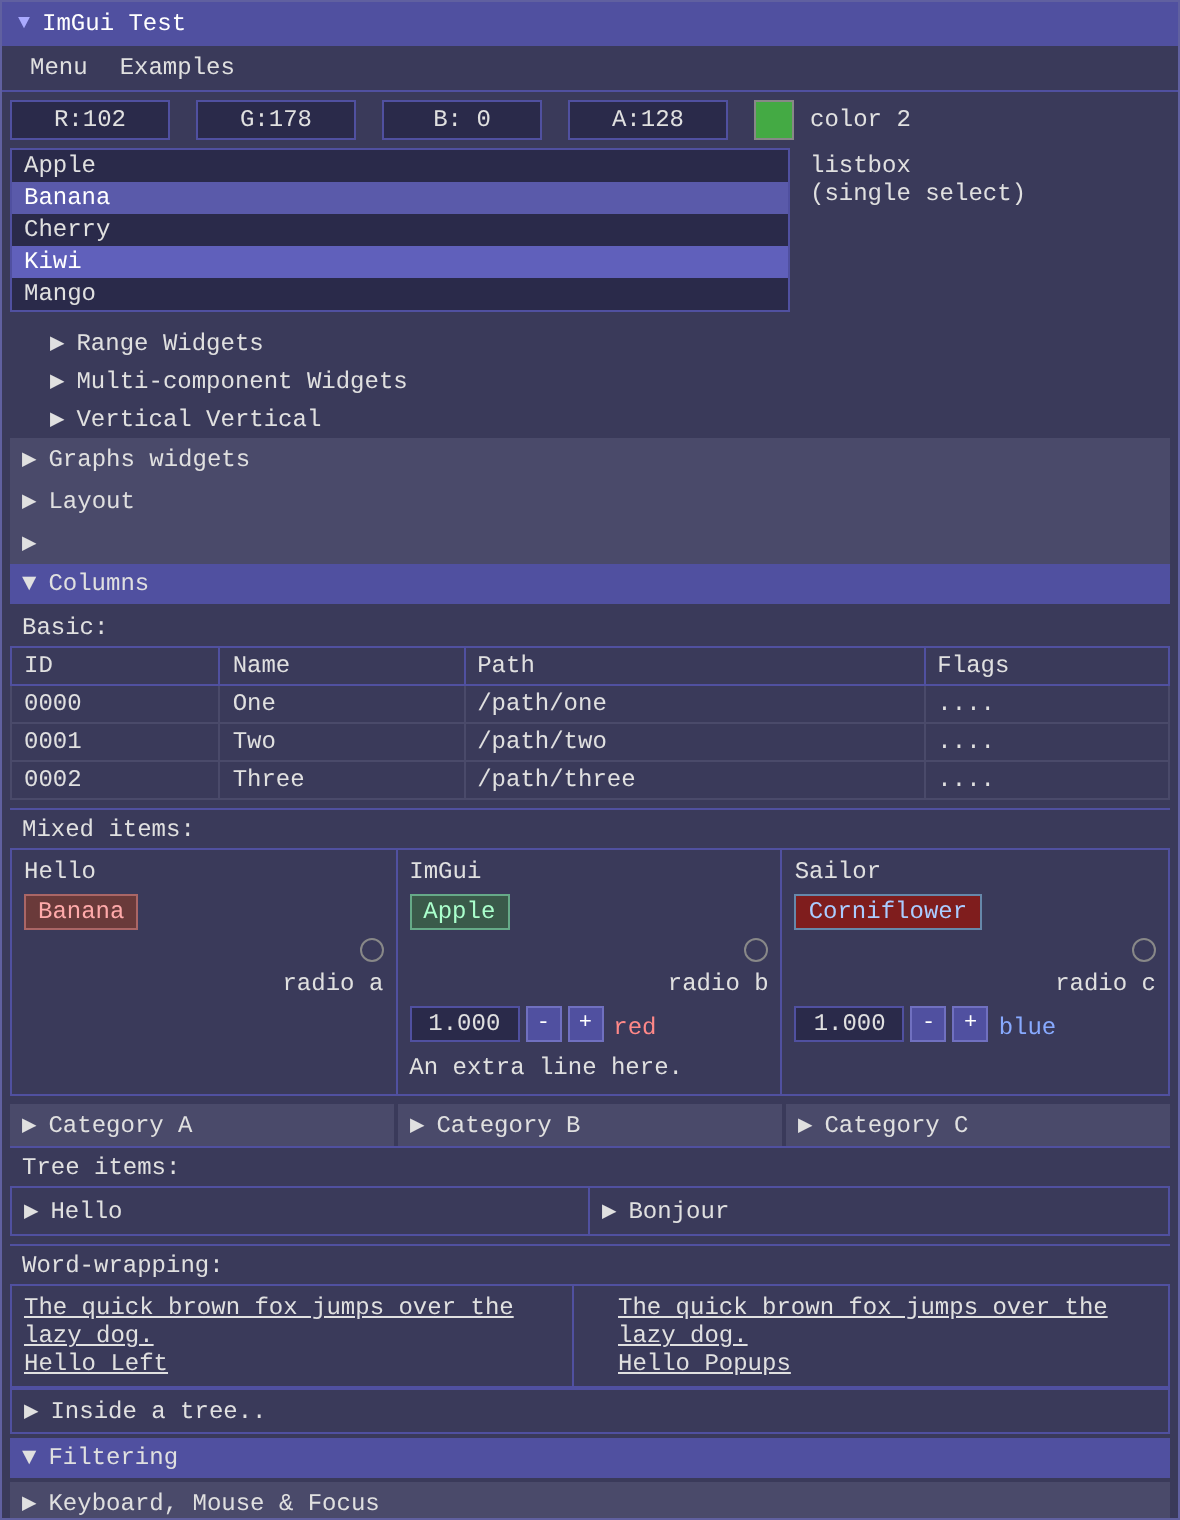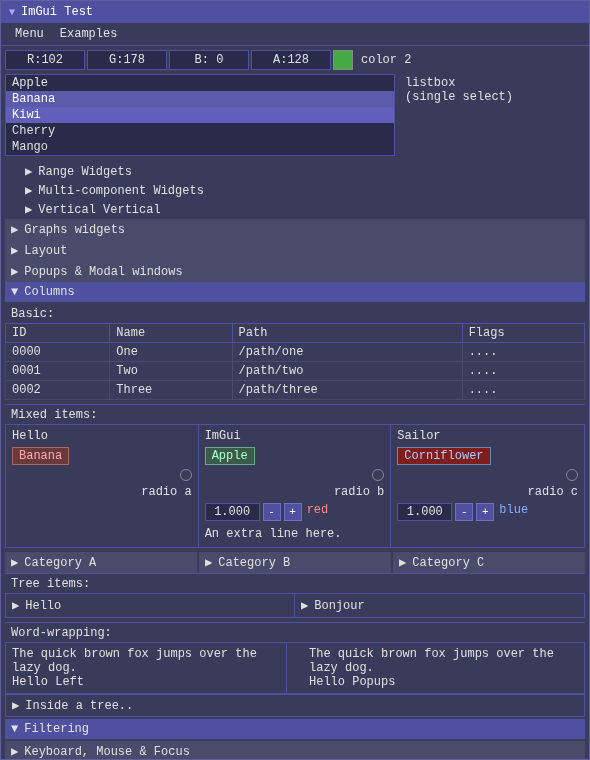--- a/index.html
+++ b/index.html
@@ -49,21 +49,21 @@
     .content {
       flex: 1;
       overflow-y: auto;
       padding: 4px;
     }
 
     
     .color-row {
       display: flex;
       margin-bottom: 4px;
-      gap: 2px;
+      gap: 13px;
     }
     .color-field {
       background: #2a2a4a;
       border: 1px solid #5050a0;
       padding: 2px 4px;
       text-align: center;
       width: 80px;
       font-size: 12px;
       color: #e0e0e0;
     }
@@ -200,21 +200,21 @@
       width: 12px;
       height: 12px;
       border-radius: 50%;
       border: 1px solid #888;
       background: #3a3a5a;
       display: inline-block;
     }
 
     .stepper-row {
       display: flex;
-      align-items: flex-start;
+      align-items: flex-end;
       gap: 3px;
       font-size: 12px;
       margin-bottom: 4px;
     }
     .stepper-value {
       background: #2a2a4a;
       border: 1px solid #5050a0;
       padding: 1px 6px;
       width: 55px;
       font-size: 12px;
@@ -269,20 +269,21 @@
       padding: 4px 6px;
       border-right: 1px solid #5050a0;
       font-size: 12px;
     }
     .tree-col:last-child { border-right: none; }
     .wrap-grid {
       display: grid;
       grid-template-columns: 1fr 1fr;
       gap: 16px;
       border: 1px solid #5050a0;
+      text-decoration: underline;
     }
     .wrap-col {
       padding: 4px 6px;
       border-right: 1px solid #5050a0;
       font-size: 12px;
       color: #e0e0e0;
     }
     .wrap-col:last-child { border-right: none; }
 
     
@@ -403,22 +404,22 @@
       <div class="color2-area">
         <div class="color-swatch2"></div>
         <span class="color-label">color 2</span>
       </div>
     </div>
 
     <div class="listbox-area">
       <div class="listbox">
         <div class="listbox-item">Apple</div>
         <div class="listbox-item selected">Banana</div>
+        <div class="listbox-item">Cherry</div>
         <div class="listbox-item selected" style="background:#6060bb;">Kiwi</div>
-        <div class="listbox-item">Cherry</div>
         <div class="listbox-item">Mango</div>
       </div>
       <div class="listbox-info">
         <div>listbox</div>
         <div>(single select)</div>
       </div>
     </div>
 
     <div class="sub-item">
       <span>▶</span>
@@ -436,21 +437,20 @@
     <div class="collapsible-header">
       <span>▶</span>
       <span>Graphs widgets</span>
     </div>
     <div class="collapsible-header">
       <span>▶</span>
       <span>Layout</span>
     </div>
     <div class="collapsible-header">
       <span>▶</span>
-      <span>Popups &amp; Modal windows</span>
     </div>
 
     <div class="columns-expanded">
       <span>▼</span>
       <span>Columns</span>
     </div>
 
     <div class="basic-label">Basic:</div>
 
     <table class="table">

